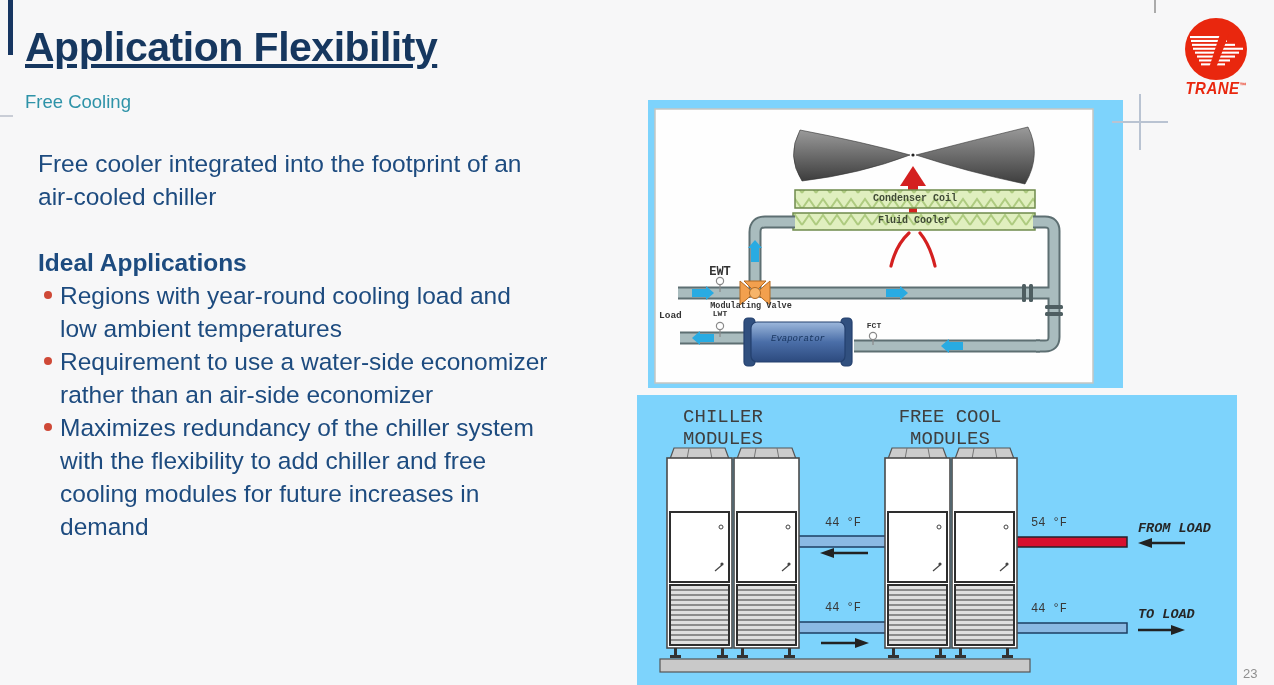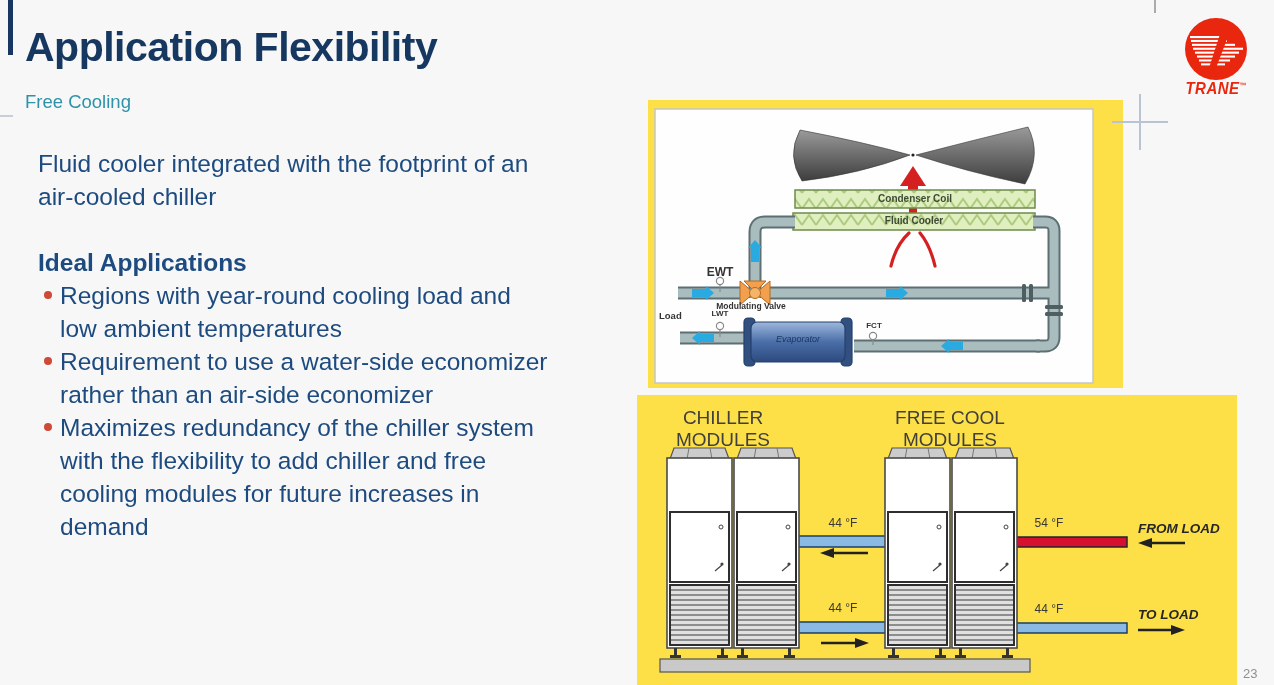--- a/index.html
+++ b/index.html
@@ -10,40 +10,40 @@
   }
   .abs{position:absolute;}
 
   
   .navy-bar{left:8px;top:0;width:5px;height:55px;background:#173662;}
   .left-dash{left:0;top:115px;width:13px;height:2px;background:#c9cdd6;}
   .tick-topright{left:1154px;top:0;width:2px;height:13px;background:#ababab;}
   .plus-h{left:1112px;top:121px;width:56px;height:2px;background:#b9c3d2;z-index:5;}
   .plus-v{left:1139px;top:94px;width:2px;height:56px;background:#b9c3d2;z-index:5;}
 
-  .title{left:25px;top:24px;font-size:41px;font-weight:bold;color:#16375f;letter-spacing:-0.5px;}
+  .title{left:25px;top:24px;font-size:41px;font-weight:bold;color:#16375f;letter-spacing:-0.5px;text-decoration:underline;}
   .subtitle{left:25px;top:91px;font-size:18.5px;color:#2e93a8;}
   .pagenum{left:1243px;top:666px;font-size:13px;color:#8f8f8f;}
 
   
   .content{left:38px;top:147px;width:580px;color:#1d4b7f;font-size:24.5px;line-height:33px;}
   .content p.intro{margin:0;white-space:pre-line;}
   .content h2{margin:33px 0 0 0;font-size:24.5px;line-height:33px;font-weight:bold;color:#1d4b7f;}
   .content ul{margin:0;padding:0;list-style:none;}
   .content li{position:relative;padding-left:22px;white-space:pre-line;}
   .content li::before{content:"";position:absolute;left:6px;top:12px;width:8px;height:8px;border-radius:50%;background:#cf4937;}
 
   
   .logo{left:1182px;top:16px;width:68px;height:86px;text-align:center;}
   .logo .wordmark{position:absolute;left:0;top:64px;width:68px;font-size:15px;font-weight:bold;font-style:italic;
     color:#e9270e;letter-spacing:0.5px;transform:scaleY(1.08);}
   .logo .tm{font-size:7px;font-style:normal;vertical-align:6px;letter-spacing:0;}
 
   
-  .panel{background:#fde047;}
+  .panel{background:#7dd3fc;font-family:Liberation Mono, monospace;}
   .panel-top{left:648px;top:100px;width:475px;height:288px;}
   .panel-bottom{left:637px;top:395px;width:600px;height:290px;}
 
   .dlabel{position:absolute;color:#3c3c3c;}
   
   .lbl-cond{left:147px;top:93px;width:240px;text-align:center;font-size:10px;font-weight:bold;color:#3f4a36;}
   .lbl-fluid{left:145px;top:115px;width:242px;text-align:center;font-size:10px;font-weight:bold;color:#3f4a36;}
   .lbl-ewt{left:56px;top:165px;width:32px;text-align:center;font-size:12px;font-weight:bold;color:#333;}
   .lbl-valve{left:57px;top:201px;width:92px;text-align:center;font-size:8.5px;font-weight:bold;color:#333;}
   .lbl-load{left:11px;top:210px;width:30px;font-size:9.5px;font-weight:bold;color:#333;}
@@ -92,21 +92,21 @@
       <rect x="15" y="39.5" width="38" height="2.1" fill="#fff"></rect>
       <rect x="17" y="43.4" width="31" height="2.1" fill="#fff"></rect>
       <rect x="19" y="47.3" width="24" height="2.1" fill="#fff"></rect>
       <polygon points="38,18 47,18 34,52 27,52" fill="#e9270e"></polygon>
     </g>
   </svg>
   <div class="wordmark"><span>TRANE</span><span class="tm">™</span></div>
 </div>
 
 <div class="abs content">
-  <p class="intro">Fluid cooler integrated with the footprint of an
+  <p class="intro">Free cooler integrated into the footprint of an
 air-cooled chiller</p>
   <h2>Ideal Applications</h2>
   <ul>
     <li>Regions with year-round cooling load and
 low ambient temperatures</li>
     <li>Requirement to use a water-side economizer
 rather than an air-side economizer</li>
     <li>Maximizes redundancy of the chiller system
 with the flexibility to add chiller and free
 cooling modules for future increases in

